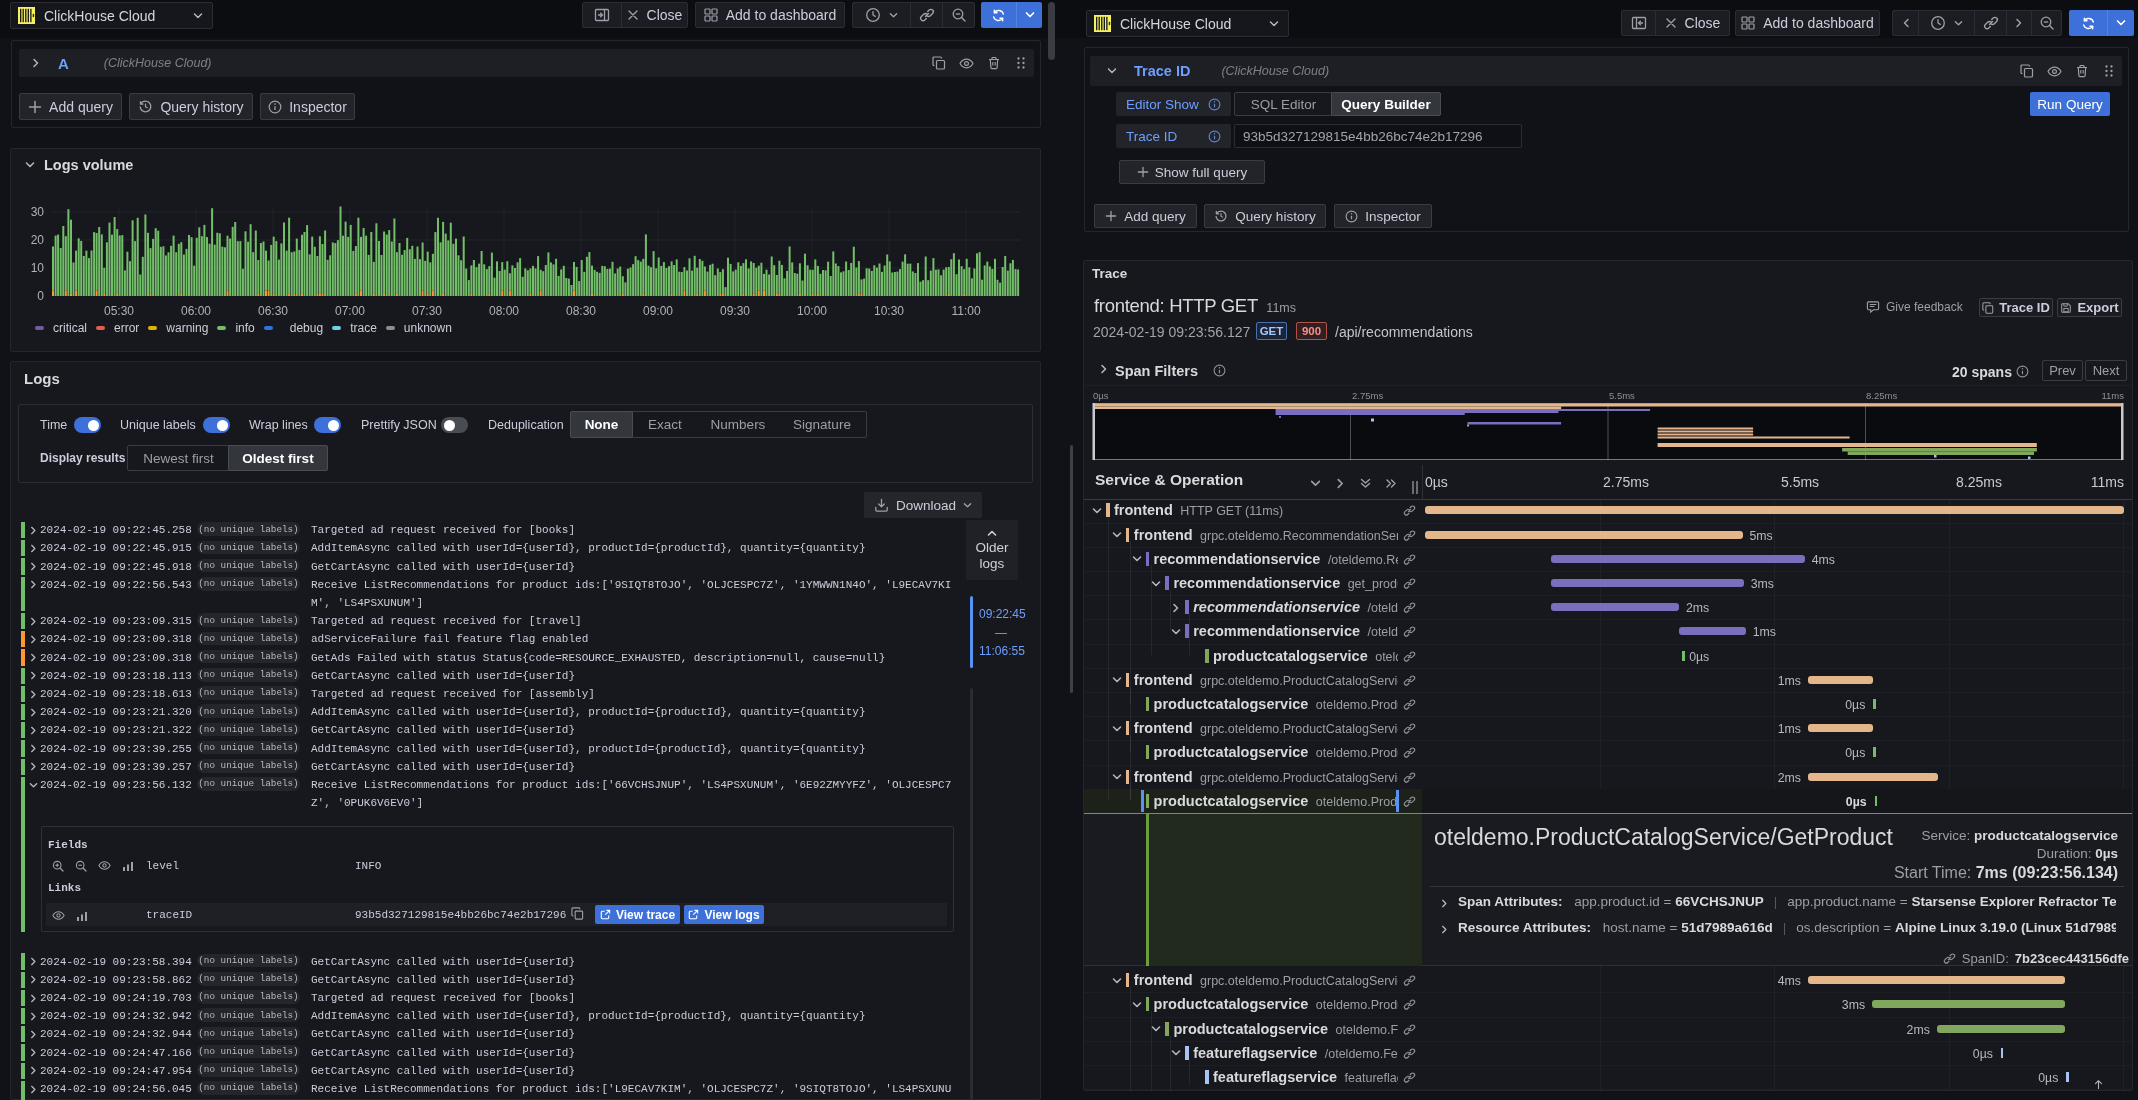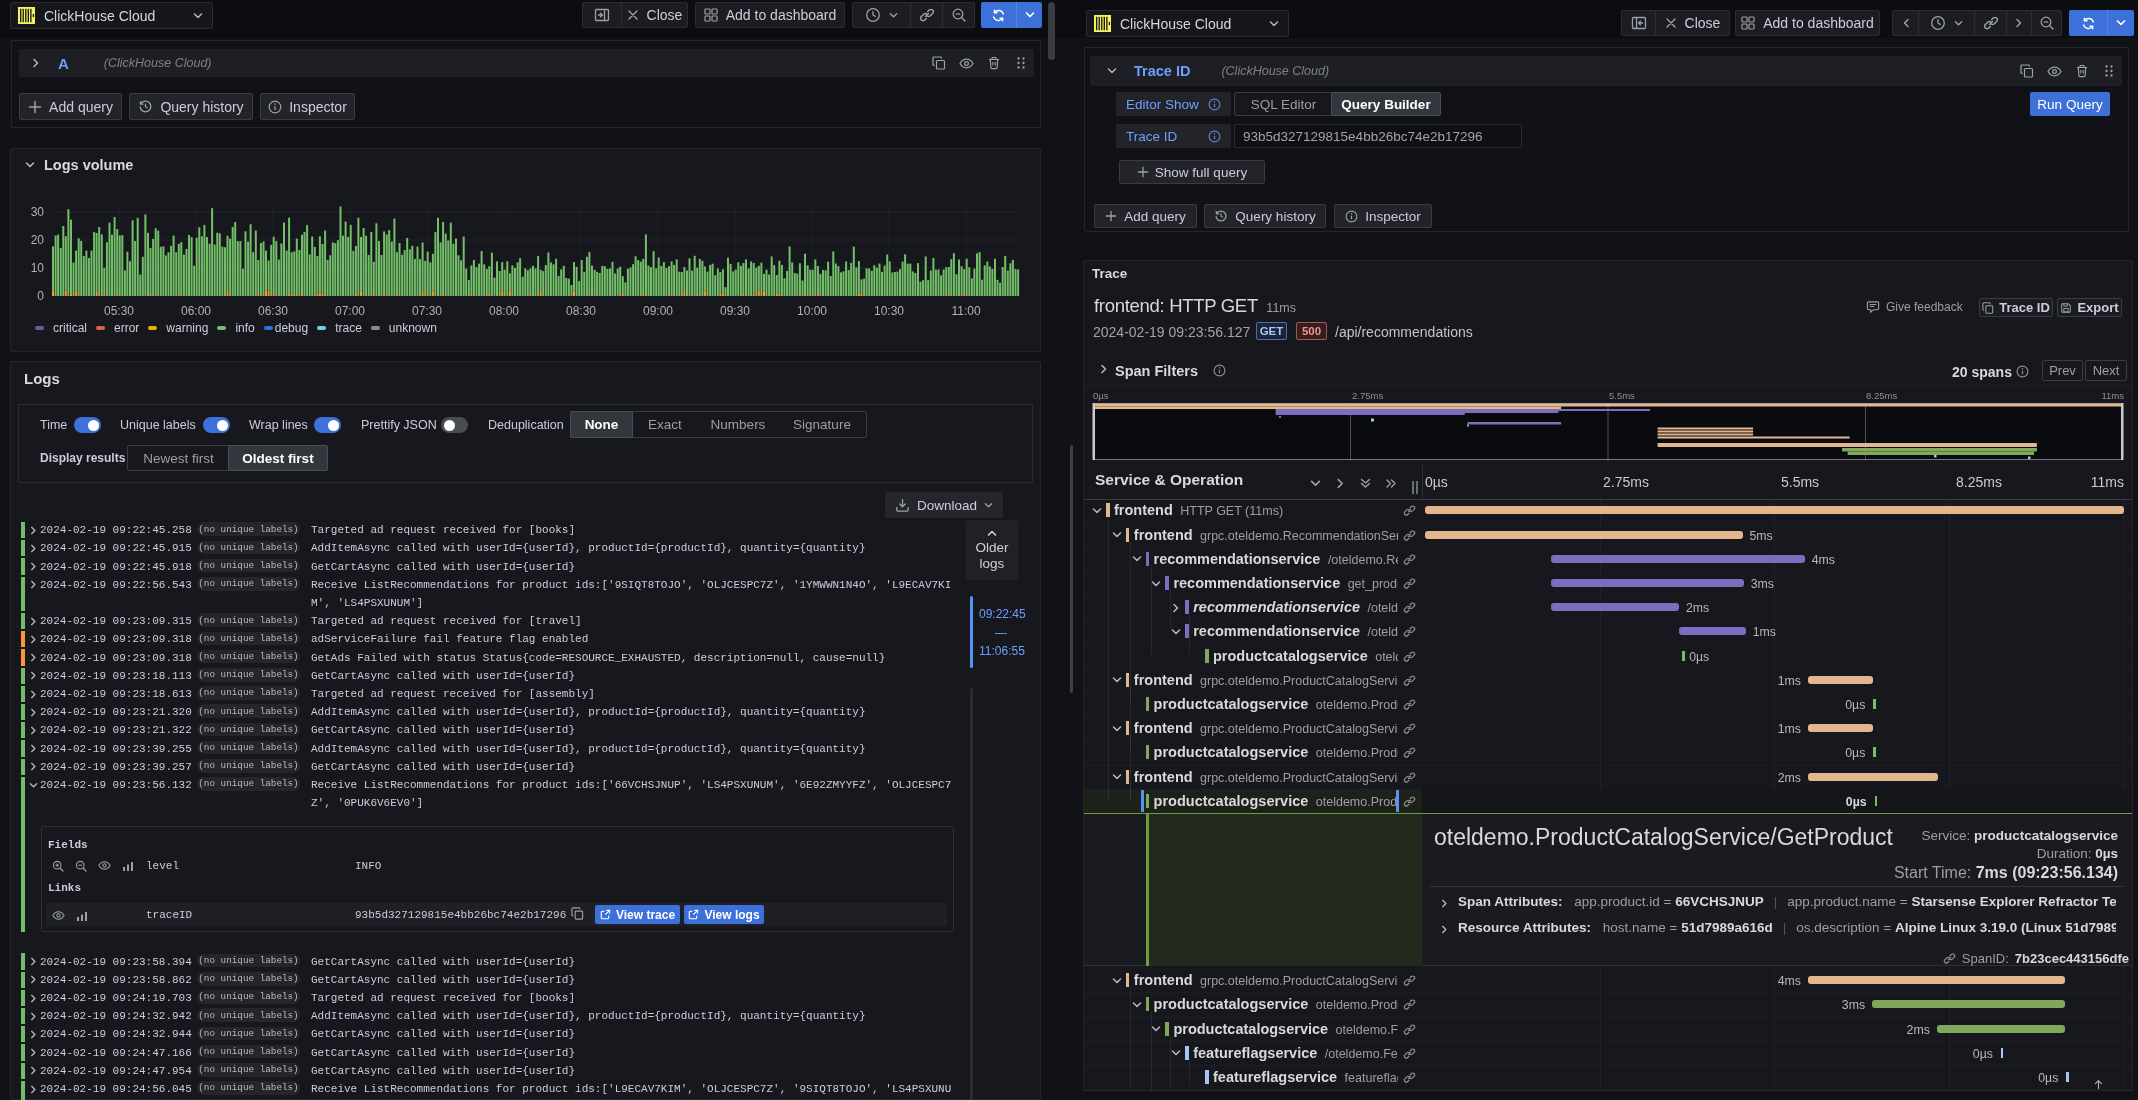--- a/index.html
+++ b/index.html
@@ -819,21 +819,21 @@
       <span style="font-size:12px;color:#ccccdc">error</span>
     </span>
     <span style="display:inline-flex;align-items:center;gap:9px;margin-right:9px">
       <span style="width:9px;height:3.5px;border-radius:2px;background:#e0b400"></span>
       <span style="font-size:12px;color:#ccccdc">warning</span>
     </span>
     <span style="display:inline-flex;align-items:center;gap:9px;margin-right:9px">
       <span style="width:9px;height:3.5px;border-radius:2px;background:#73bf69"></span>
       <span style="font-size:12px;color:#ccccdc">info</span>
     </span>
-    <span style="display:inline-flex;align-items:center;gap:2px;margin-right:9px">
+    <span style="display:inline-flex;align-items:center;gap:17px;margin-right:9px">
       <span style="width:9px;height:3.5px;border-radius:2px;background:#3274d9"></span>
       <span style="font-size:12px;color:#ccccdc">debug</span>
     </span>
     <span style="display:inline-flex;align-items:center;gap:9px;margin-right:9px">
       <span style="width:9px;height:3.5px;border-radius:2px;background:#6ed0e0"></span>
       <span style="font-size:12px;color:#ccccdc">trace</span>
     </span>
     <span style="display:inline-flex;align-items:center;gap:9px;margin-right:9px">
       <span style="width:9px;height:3.5px;border-radius:2px;background:#8e8e8e"></span>
       <span style="font-size:12px;color:#ccccdc">unknown</span>
@@ -863,21 +863,21 @@
 <div class="seg" style="width:63px;font-size:13.5px;font-weight:600;color:#fff;background:#34363e;margin:-1px;border:1px solid #4a4c55;border-radius:2px">None</div>
 <div class="seg" style="width:66px;font-size:13.5px;color:#9d9ea6">Exact</div>
 <div class="seg" style="width:80px;font-size:13.5px;color:#9d9ea6">Numbers</div>
 <div class="seg" style="width:88px;font-size:13.5px;color:#9d9ea6">Signature</div>
   </div>
 <div style="position:absolute;left:40px;top:451px;width:110px;height:15px;font-size:12px;font-weight:700;color:#ccccdc;white-space:nowrap;">Display results</div>
 <div style="position:absolute;left:127px;top:445px;height:26px;display:flex;border:1px solid #3a3c43;border-radius:2px;">
 <div class="seg" style="width:101px;font-size:13.5px;color:#9d9ea6">Newest first</div>
 <div class="seg" style="width:100px;font-size:13.5px;font-weight:600;color:#fff;background:#34363e;margin:-1px;border:1px solid #4a4c55;border-radius:2px">Oldest first</div>
   </div>
-<div class="btn" style="position:absolute;left:885px;top:492px;width:118px;height:26px;;font-size:13.5px;background:#24262c;border:none">
+<div class="btn" style="position:absolute;left:864px;top:492px;width:118px;height:26px;;font-size:13.5px;background:#24262c;border:none">
     <svg width="15" height="15" viewBox="0 0 15 15" style="">
       <path d="M7.5 1.5v7M4.7 6l2.8 2.8L10.3 6" fill="none" stroke="#9da0a8" stroke-width="1.3" stroke-linecap="round" stroke-linejoin="round"></path>
       <path d="M1.8 9.5v2.6a1 1 0 001 1h9.4a1 1 0 001-1V9.5" fill="none" stroke="#9da0a8" stroke-width="1.3" stroke-linecap="round"></path>
     </svg>
     <span>Download</span>
     <svg width="9" height="9" viewBox="0 0 10 10" style="">
       <path d="M1.5 3l3.5 3.5L8.5 3" fill="none" stroke="#9da0a8" stroke-width="1.5" stroke-linecap="round" stroke-linejoin="round"></path>
     </svg>
   </div>
 <div style="position:absolute;left:20.5px;top:521.9000000000001px;width:4.5px;height:16.4px;background:#73bf69;"></div>
@@ -1192,21 +1192,21 @@
 <div style="position:absolute;left:970px;top:596px;width:3px;height:72px;background:#5794f2;border-radius:2px;"></div>
 <div style="position:absolute;left:979px;top:607px;width:60px;height:12px;font-size:12px;color:#6e9fff;">09:22:45</div>
 <div style="position:absolute;left:995px;top:626px;width:16px;height:12px;font-size:12px;color:#6e9fff;">—</div>
 <div style="position:absolute;left:979px;top:644px;width:60px;height:12px;font-size:12px;color:#6e9fff;">11:06:55</div>
 <div style="position:absolute;left:970px;top:688px;width:3px;height:412px;background:#2b2c32;border-radius:2px;"></div>
 <div style="position:absolute;left:1083px;top:260px;width:1050px;height:831px;background:#17181d;border:1px solid #25262c;border-radius:2px;"></div>
 <div style="position:absolute;left:1092px;top:266px;width:200px;height:16px;font-size:13.5px;font-weight:600;color:#d8d9da;">Trace</div>
 <div style="position:absolute;left:1094px;top:295px;width:360px;height:22px;"><span style="font-size:18.5px;font-weight:500;color:#d8d9da;letter-spacing:-0.3px">frontend: HTTP GET</span> <span style="font-size:12.5px;color:#9d9ea6;margin-left:4px">11ms</span></div>
 <div style="position:absolute;left:1093px;top:324px;width:170px;height:16px;font-size:14px;color:#a2a3aa;">2024-02-19 09:23:56.127</div>
 <div style="position:absolute;left:1256px;top:322px;width:31px;height:18px;border:1px solid #4a6fb3;border-radius:2px;display:flex;align-items:center;justify-content:center;font-size:11.5px;font-weight:600;color:#a8c6ff;background:rgba(61,113,217,0.14);">GET</div>
-<div style="position:absolute;left:1296px;top:322px;width:31px;height:18px;border:1px solid #b3524a;border-radius:2px;display:flex;align-items:center;justify-content:center;font-size:11.5px;font-weight:600;color:#f2928c;background:rgba(217,77,61,0.14);">500</div>
+<div style="position:absolute;left:1296px;top:322px;width:31px;height:18px;border:1px solid #b3524a;border-radius:2px;display:flex;align-items:center;justify-content:center;font-size:11.5px;font-weight:600;color:#f2928c;background:rgba(217,77,61,0.14);">900</div>
 <div style="position:absolute;left:1335px;top:324px;width:200px;height:16px;font-size:14px;color:#c3c4cb;">/api/recommendations</div>
 <div style="position:absolute;left:1866px;top:299px;width:106px;height:16px;display:flex;align-items:center;gap:6px;">
     <svg width="14" height="14" viewBox="0 0 15 15" style="">
       <path d="M1.5 3.2a1.2 1.2 0 011.2-1.2h9.6a1.2 1.2 0 011.2 1.2v6a1.2 1.2 0 01-1.2 1.2H8l-3 2.6v-2.6H2.7a1.2 1.2 0 01-1.2-1.2z" fill="none" stroke="#9da0a8" stroke-width="1.2"></path>
       <path d="M4 4.8h7M4 7h5" stroke="#9da0a8" stroke-width="1.1"></path>
     </svg>
     <span style="font-size:12px;font-weight:500;color:#9d9ea6;white-space:nowrap">Give feedback</span>
   </div>
 <div class="btn" style="position:absolute;left:1979px;top:298px;width:74px;height:19px;;font-size:13px;font-weight:600;gap:5px;background:#1b1c22">
     <svg width="12" height="12" viewBox="0 0 14 14" style="">

